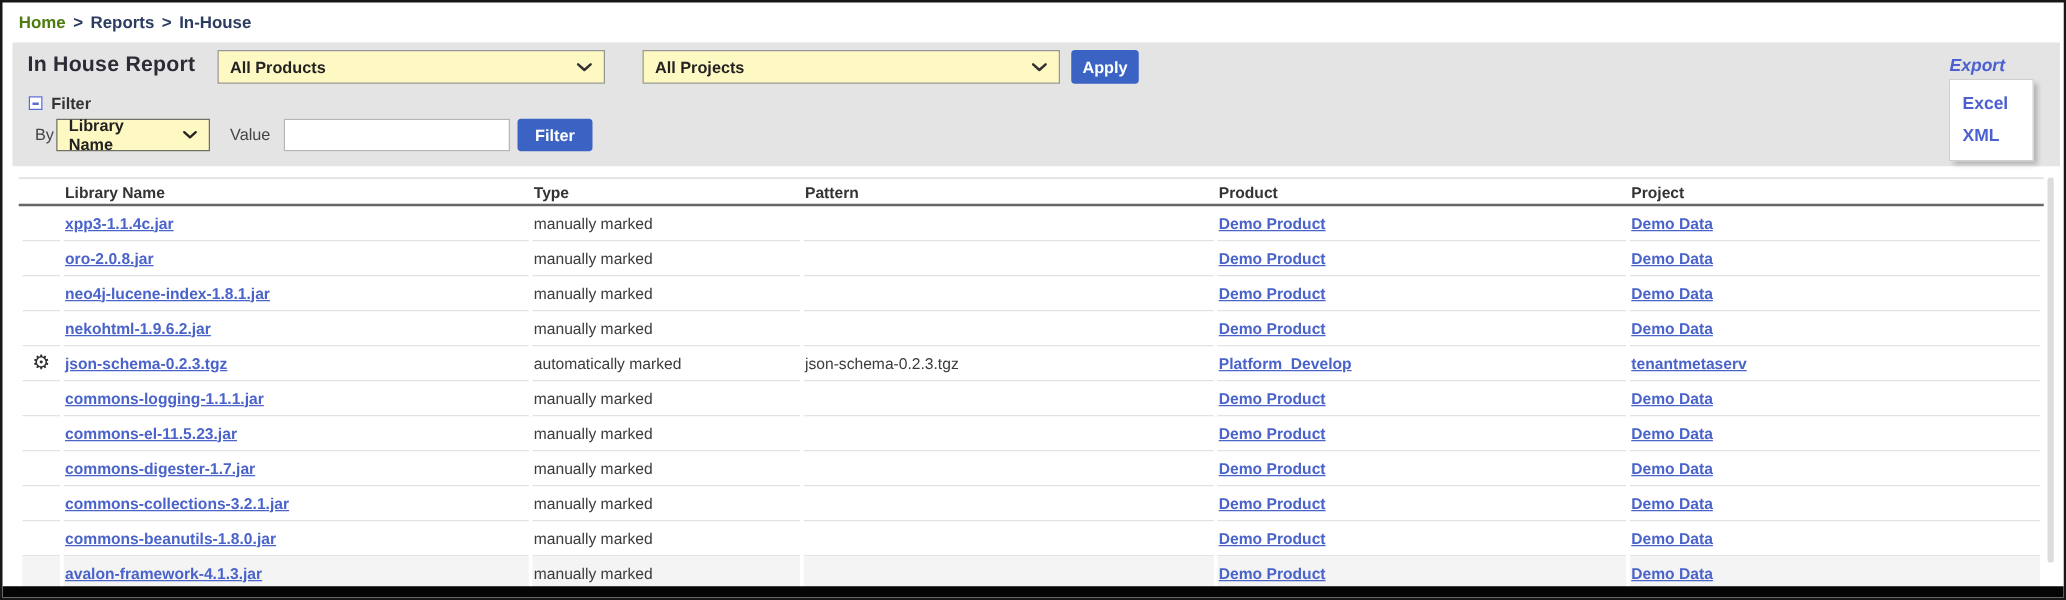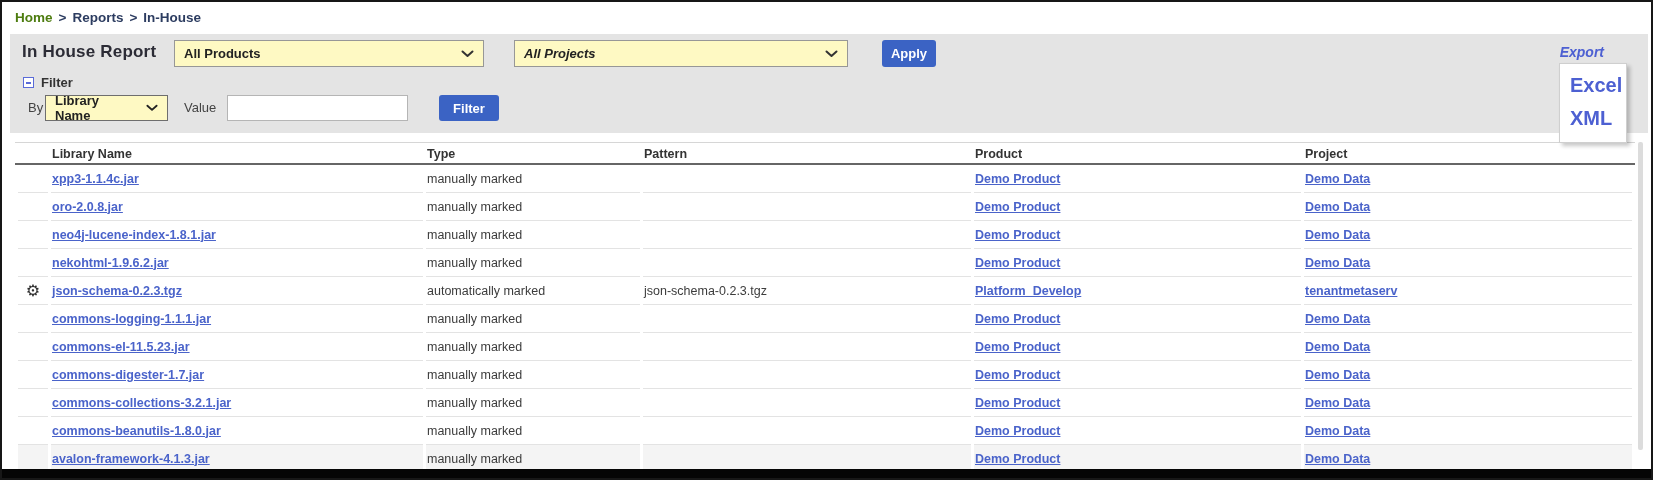--- a/index.html
+++ b/index.html
@@ -15,33 +15,33 @@
   
   .toolbar{position:absolute;left:8px;top:32px;width:1638px;height:99px;background:#e4e4e4;}
   .page-title{position:absolute;left:12px;top:8px;font-size:17px;font-weight:700;color:#2c2c36;letter-spacing:.2px;}
   .select{
     position:absolute;height:27px;background:#fef9c3;border:1px solid #979797;box-sizing:border-box;
     display:flex;align-items:center;justify-content:space-between;padding:0 9px;
     font-size:13px;font-weight:700;color:#222;cursor:pointer;
   }
   .select .chev{display:flex;align-items:center;margin-left:8px;}
   #sel-products{left:164px;top:6px;width:310px;}
-  #sel-projects{left:504px;top:6px;width:334px;font-style:italic;}
+  #sel-projects{left:504px;top:6px;width:334px;}
   .btn{
     position:absolute;background:#3b63c4;color:#fff;font-size:13px;font-weight:700;
-    display:flex;align-items:center;justify-content:center;border-radius:3px;cursor:pointer;border:none;margin-left:25px;
+    display:flex;align-items:center;justify-content:center;border-radius:3px;cursor:pointer;border:none;
   }
   #btn-apply{left:847px;top:6px;width:54px;height:27px;}
   
   .export-link{position:absolute;right:44px;top:10px;font-size:14px;font-weight:700;color:#4d60d2;cursor:pointer;font-style:italic;}
   .export-menu{
     position:absolute;left:1557px;top:61px;width:66px;background:#fff;border:1px solid #cfcfcf;
     box-shadow:3px 3px 4px rgba(0,0,0,0.22);padding:5px 0 7px 0;z-index:6;
   }
-  .export-menu .item{padding:5px 10px;font-size:20px;font-weight:700;color:#4d60d2;cursor:pointer;}
+  .export-menu .item{padding:5px 10px;font-size:14px;font-weight:700;color:#4d60d2;cursor:pointer;}
   
   .filter-head{position:absolute;left:13px;top:41px;display:flex;align-items:center;gap:7px;}
   .collapse-box{width:11px;height:11px;background:#fff;border:1px solid #5a6bd8;box-sizing:border-box;position:relative;cursor:pointer;}
   .collapse-box::after{content:"";position:absolute;left:2px;right:2px;top:4px;height:1.5px;background:#5a6bd8;}
   .filter-label{font-size:13px;font-weight:700;color:#333;}
   .small-label{position:absolute;top:66px;font-size:13px;color:#444;}
   #by-label{left:18px;text-align:right;}
   #value-label{left:174px;}
   #sel-by{left:35px;top:61px;width:123px;height:26px;border-color:#6e6e6e;}
   .text-input{

